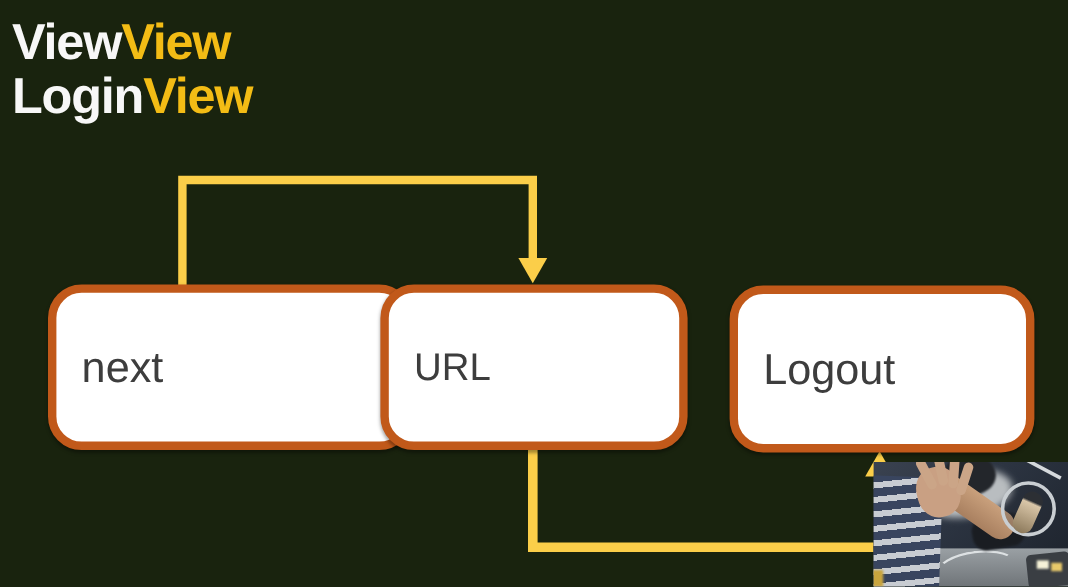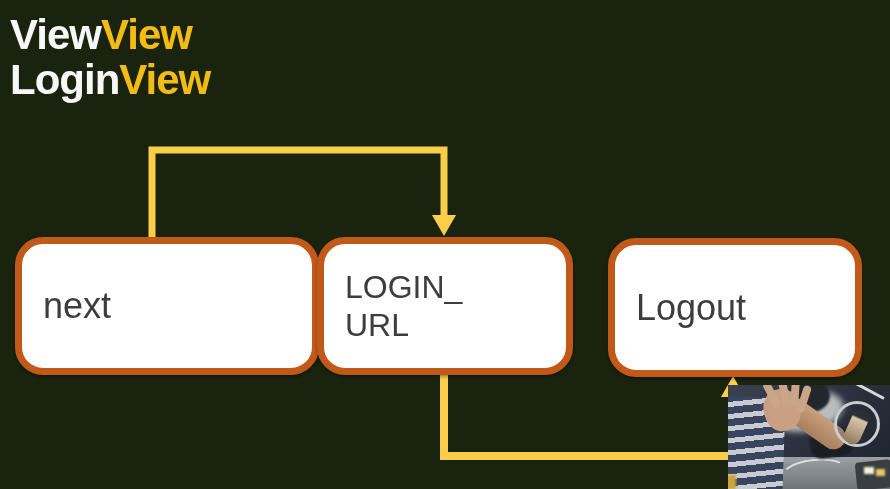--- a/index.html
+++ b/index.html
@@ -53,21 +53,21 @@
     border-radius: 28px;
     box-sizing: border-box;
     z-index: 2;
     display: flex;
     flex-direction: column;
     justify-content: center;
     padding-left: 21px;
     color: #3d3d3d;
     box-shadow: 0 2px 3px rgba(0,0,0,0.35);
   }
-  .node-next    { left: 15px;  width: 304px; }
+  .node-next    { left: 40px;  width: 304px; }
   .node-lru     { left: 317px; width: 256px; }
   .node-default { left: 608px; width: 254px; height: 139px; top: 238px;}
   .node-label-lg { font-size: 36px; font-weight: 400; }
   .node-line     { font-size: 32px; font-weight: 400; line-height: 38px; }
 
   
   .webcam {
     position: absolute;
     left: 728px; top: 385px;
     width: 162px; height: 104px;
@@ -165,21 +165,20 @@
     <polygon points="432,215 456,215 444,236" fill="#fbce49"></polygon>
     <path d="M444,372 L444,456 L733,456 L733,396" fill="none" stroke-width="8" stroke-linejoin="miter" stroke="#fbce49"></path>
     <polygon points="721,397 745,397 733,376" fill="#fbce49"></polygon>
   </svg>
 
   <div class="node node-next">
     <div class="node-label-lg">next</div>
   </div>
 
   <div class="node node-lru">
-    <div class="node-line">LOGIN_</div>
     <div class="node-line">URL</div>
   </div>
 
   <div class="node node-default">
     <div class="node-label-lg">Logout</div>
   </div>
 
   <div class="webcam">
     <div class="wc-lightblob"></div>
     <div class="wc-monitor"></div>

